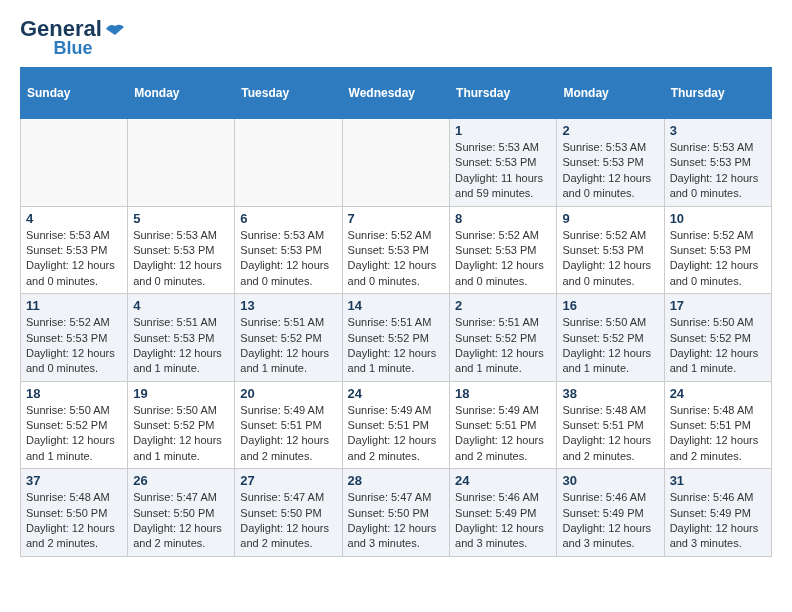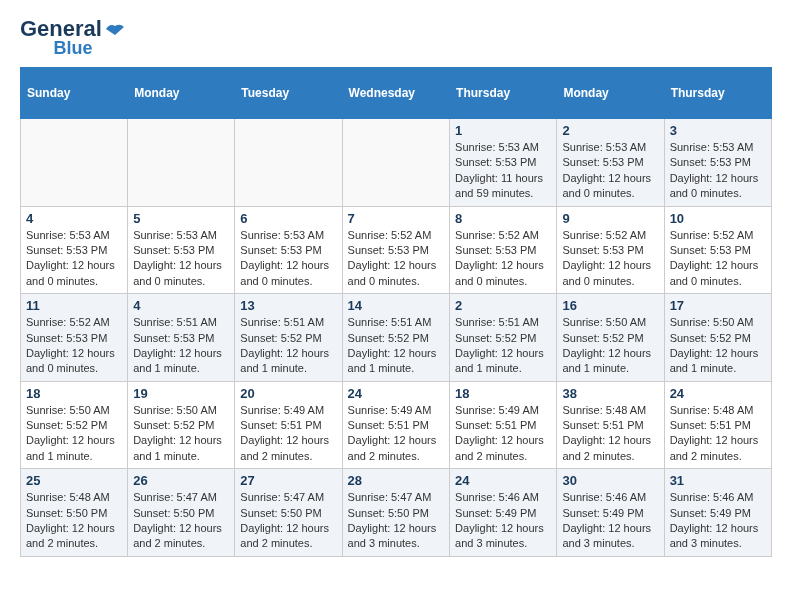--- a/index.html
+++ b/index.html
@@ -289,21 +289,21 @@
         <td>
           <div class="day-number">24</div>
           <div class="day-info" style="white-space: pre-line;">Sunrise: 5:48 AM
 Sunset: 5:51 PM
 Daylight: 12 hours
 and 2 minutes.</div>
         </td>
       </tr>
       <tr>
         <td>
-          <div class="day-number">25</div>
+          <div class="day-number">37</div>
           <div class="day-info" style="white-space: pre-line;">Sunrise: 5:48 AM
 Sunset: 5:50 PM
 Daylight: 12 hours
 and 2 minutes.</div>
         </td>
         <td>
           <div class="day-number">26</div>
           <div class="day-info" style="white-space: pre-line;">Sunrise: 5:47 AM
 Sunset: 5:50 PM
 Daylight: 12 hours

